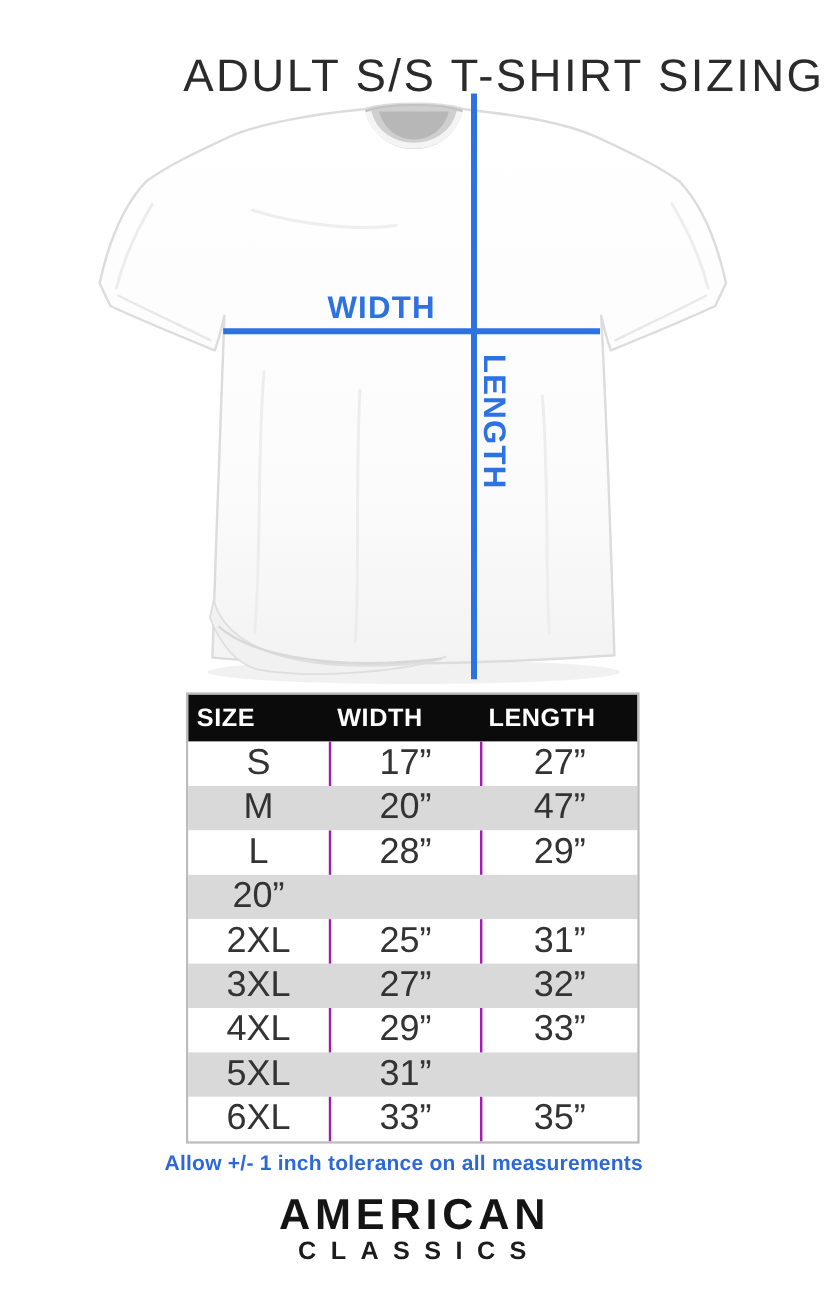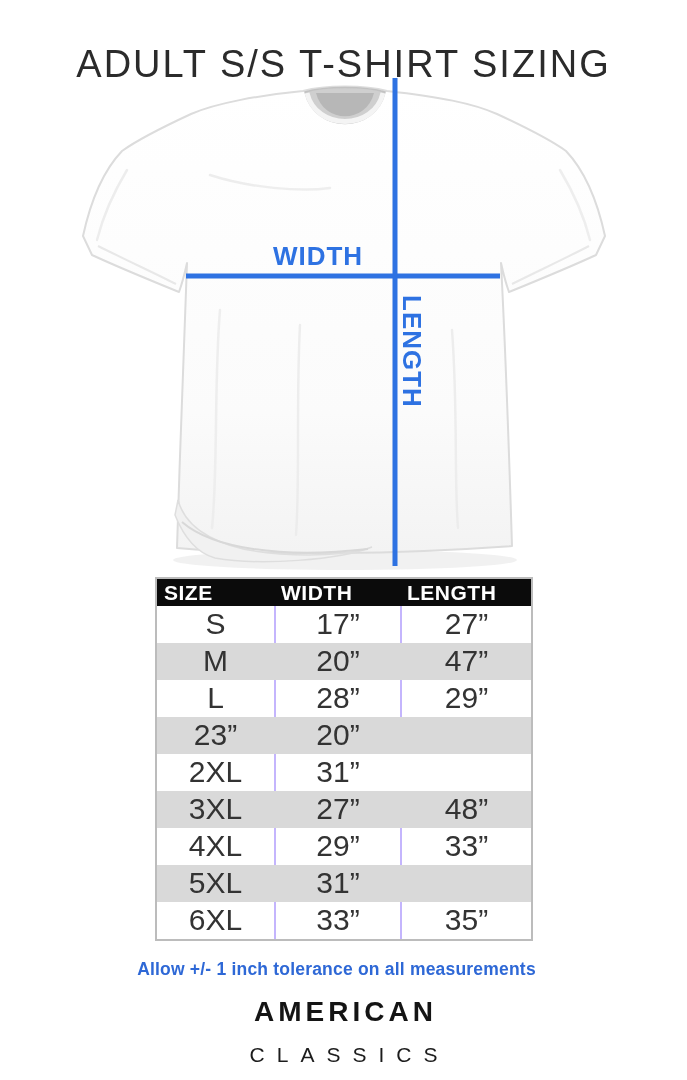--- a/index.html
+++ b/index.html
@@ -5,68 +5,68 @@
   html,body{margin:0;padding:0;}
   body{
     width:687px;height:1080px;background:#ffffff;position:relative;
     font-family:"Liberation Sans",sans-serif;overflow:hidden;
   }
   .page{position:absolute;inset:0;}
 
   
   .page-title{
     position:absolute;top:16px;left:0;right:0;
-    text-align:center;font-size:38px;font-weight:400;color:#2b2b2b;
+    text-align:right;font-size:38px;font-weight:400;color:#2b2b2b;
     letter-spacing:2px;line-height:46px;white-space:nowrap;
   }
 
   
   .shirt-area{position:absolute;top:0;left:0;width:687px;height:580px;}
   .shirt-area svg{display:block;}
 
   
   .size-table{
     position:absolute;left:155px;top:577px;width:374px;
     border:2px solid #bcbcbc;background:#ffffff;
   }
   .thead{
     display:grid;grid-template-columns:117px 126px 131px;
-    background:#0b0b0b;color:#ffffff;height:27px;align-items:center;
+    background:#0b0b0b;color:#ffffff;height:39px;align-items:center;
   }
   .th{
     font-size:21px;font-weight:bold;letter-spacing:.5px;padding-left:7px;
   }
   .tbody{display:block;}
   .trow{
     display:grid;grid-template-columns:117px 126px 131px;
     height:37px;align-items:center;background:#ffffff;
   }
   .trow:nth-child(even){background:#d9d9d9;}
   .td{
     text-align:center;font-size:30px;font-weight:400;color:#333333;
     height:37px;line-height:36px;
   }
-  .td + .td{border-left:2px solid #c4b5fd;}
+  .td + .td{border-left:2px solid #a21caf;}
   .trow:nth-child(even) .td + .td{border-left-color:transparent;}
 
   
   .note{
     position:absolute;top:959px;left:0;right:14px;text-align:center;
     font-size:17.5px;font-weight:bold;color:#2e68d6;letter-spacing:.2px;
   }
 
   
   .brand{position:absolute;top:995px;left:0;right:0;text-align:center;}
   .brand-name{
-    font-size:28px;font-weight:bold;color:#141414;
+    font-size:36px;font-weight:bold;color:#141414;
     letter-spacing:4px;padding-left:4px;line-height:34px;
   }
   .brand-sub{
-    font-size:21px;font-weight:400;color:#1c1c1c;
-    letter-spacing:12px;padding-left:12px;line-height:24px;margin-top:14px;
+    font-size:21px;font-weight:700;color:#1c1c1c;
+    letter-spacing:12px;padding-left:12px;line-height:24px;margin-top:2px;
   }
 </style>
 </head>
 <body>
 
 <div class="page">
 
   <h1 class="page-title">ADULT S/S T-SHIRT SIZING</h1>
 
   <div class="shirt-area">
@@ -146,33 +146,33 @@
       <div class="td">47”</div>
     </div>
 
     <div class="trow">
       <div class="td">L</div>
       <div class="td">28”</div>
       <div class="td">29”</div>
     </div>
 
     <div class="trow">
-      <div class="td">23”</div>
       <div class="td">20”</div>
     </div>
 
     <div class="trow">
       <div class="td">2XL</div>
+      <div class="td">25”</div>
       <div class="td">31”</div>
     </div>
 
     <div class="trow">
       <div class="td">3XL</div>
       <div class="td">27”</div>
-      <div class="td">48”</div>
+      <div class="td">32”</div>
     </div>
 
     <div class="trow">
       <div class="td">4XL</div>
       <div class="td">29”</div>
       <div class="td">33”</div>
     </div>
 
     <div class="trow">
       <div class="td">5XL</div>

